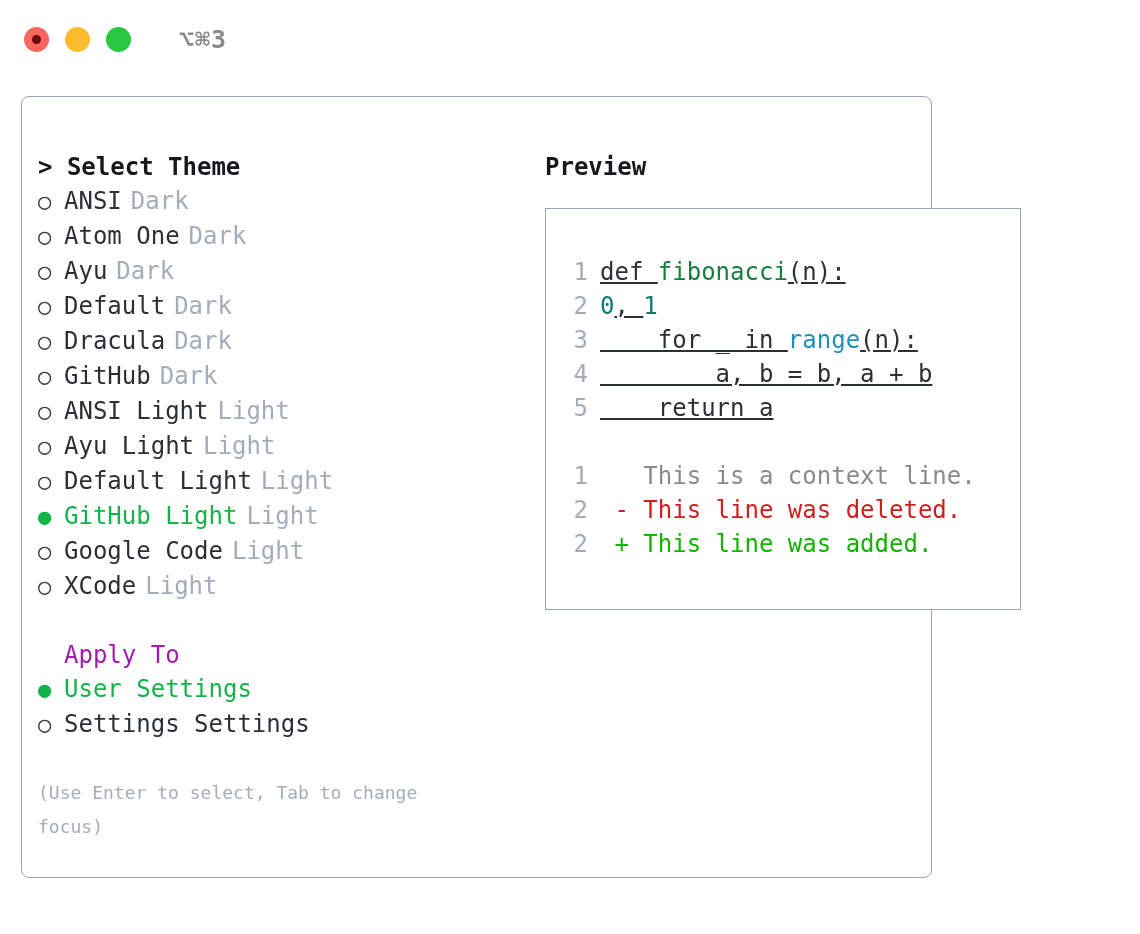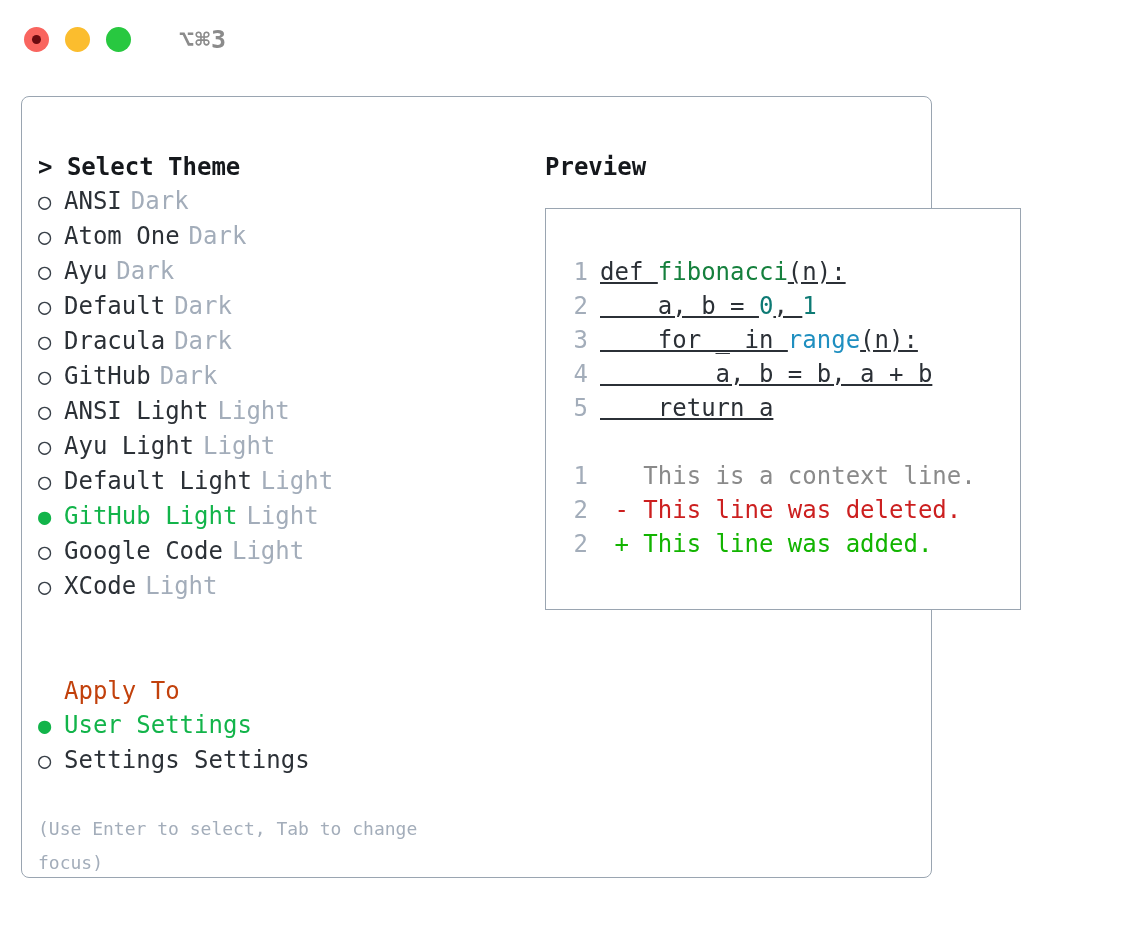--- a/index.html
+++ b/index.html
@@ -120,24 +120,23 @@
   .opt-row.selected .opt-label  { color: #12b44a; }
   .opt-label { color: #2b3036; }
   .opt-variant {
     color: #a3adba;
     margin-left: 9px;
   }
 
   .group-head {
     font-size: 24px;
     line-height: 34px;
-    color: #c2410c;
+    color: #a21caf;
     padding-left: 26px;
     white-space: pre;
-    margin-top: 36px;
   }
 
   .spacer-lg { height: 34px; }
 
   .hint {
     font-size: 18px;
     line-height: 34px;
     color: #a3adba;
     width: 410px;
     white-space: normal;
@@ -243,21 +242,21 @@
 
         <div class="hint">(Use Enter to select, Tab to change focus)</div>
       </div>
 
       <div class="right-col">
         <div class="preview-title">Preview</div>
 
         <div class="preview-box">
           <div id="code-block">
               <div class="code-line"><span class="ln">1</span><span class="code-text">def </span><span class="tok-fn">fibonacci</span><span class="code-text">(n):</span></div>
-              <div class="code-line"><span class="ln">2</span><span class="code-text">    a, b = </span><span class="tok-num">0</span><span class="code-text">, </span><span class="tok-num">1</span></div>
+              <div class="code-line"><span class="ln">2</span><span class="tok-num">0</span><span class="code-text">, </span><span class="tok-num">1</span></div>
               <div class="code-line"><span class="ln">3</span><span class="code-text">    for _ in </span><span class="tok-builtin">range</span><span class="code-text">(n):</span></div>
               <div class="code-line"><span class="ln">4</span><span class="code-text">        a, b = b, a + b</span></div>
               <div class="code-line"><span class="ln">5</span><span class="code-text">    return a</span></div>
             </div>
           <div class="gap-line"></div>
           <div id="diff-block">
               <div class="code-line"><span class="ln">1</span><span class="diff-ctx">   </span><span class="diff-ctx">This is a context line.</span></div>
               <div class="code-line"><span class="ln">2</span><span class="diff-del"> - </span><span class="diff-del">This line was deleted.</span></div>
               <div class="code-line"><span class="ln">2</span><span class="diff-add"> + </span><span class="diff-add">This line was added.</span></div>
             </div>

